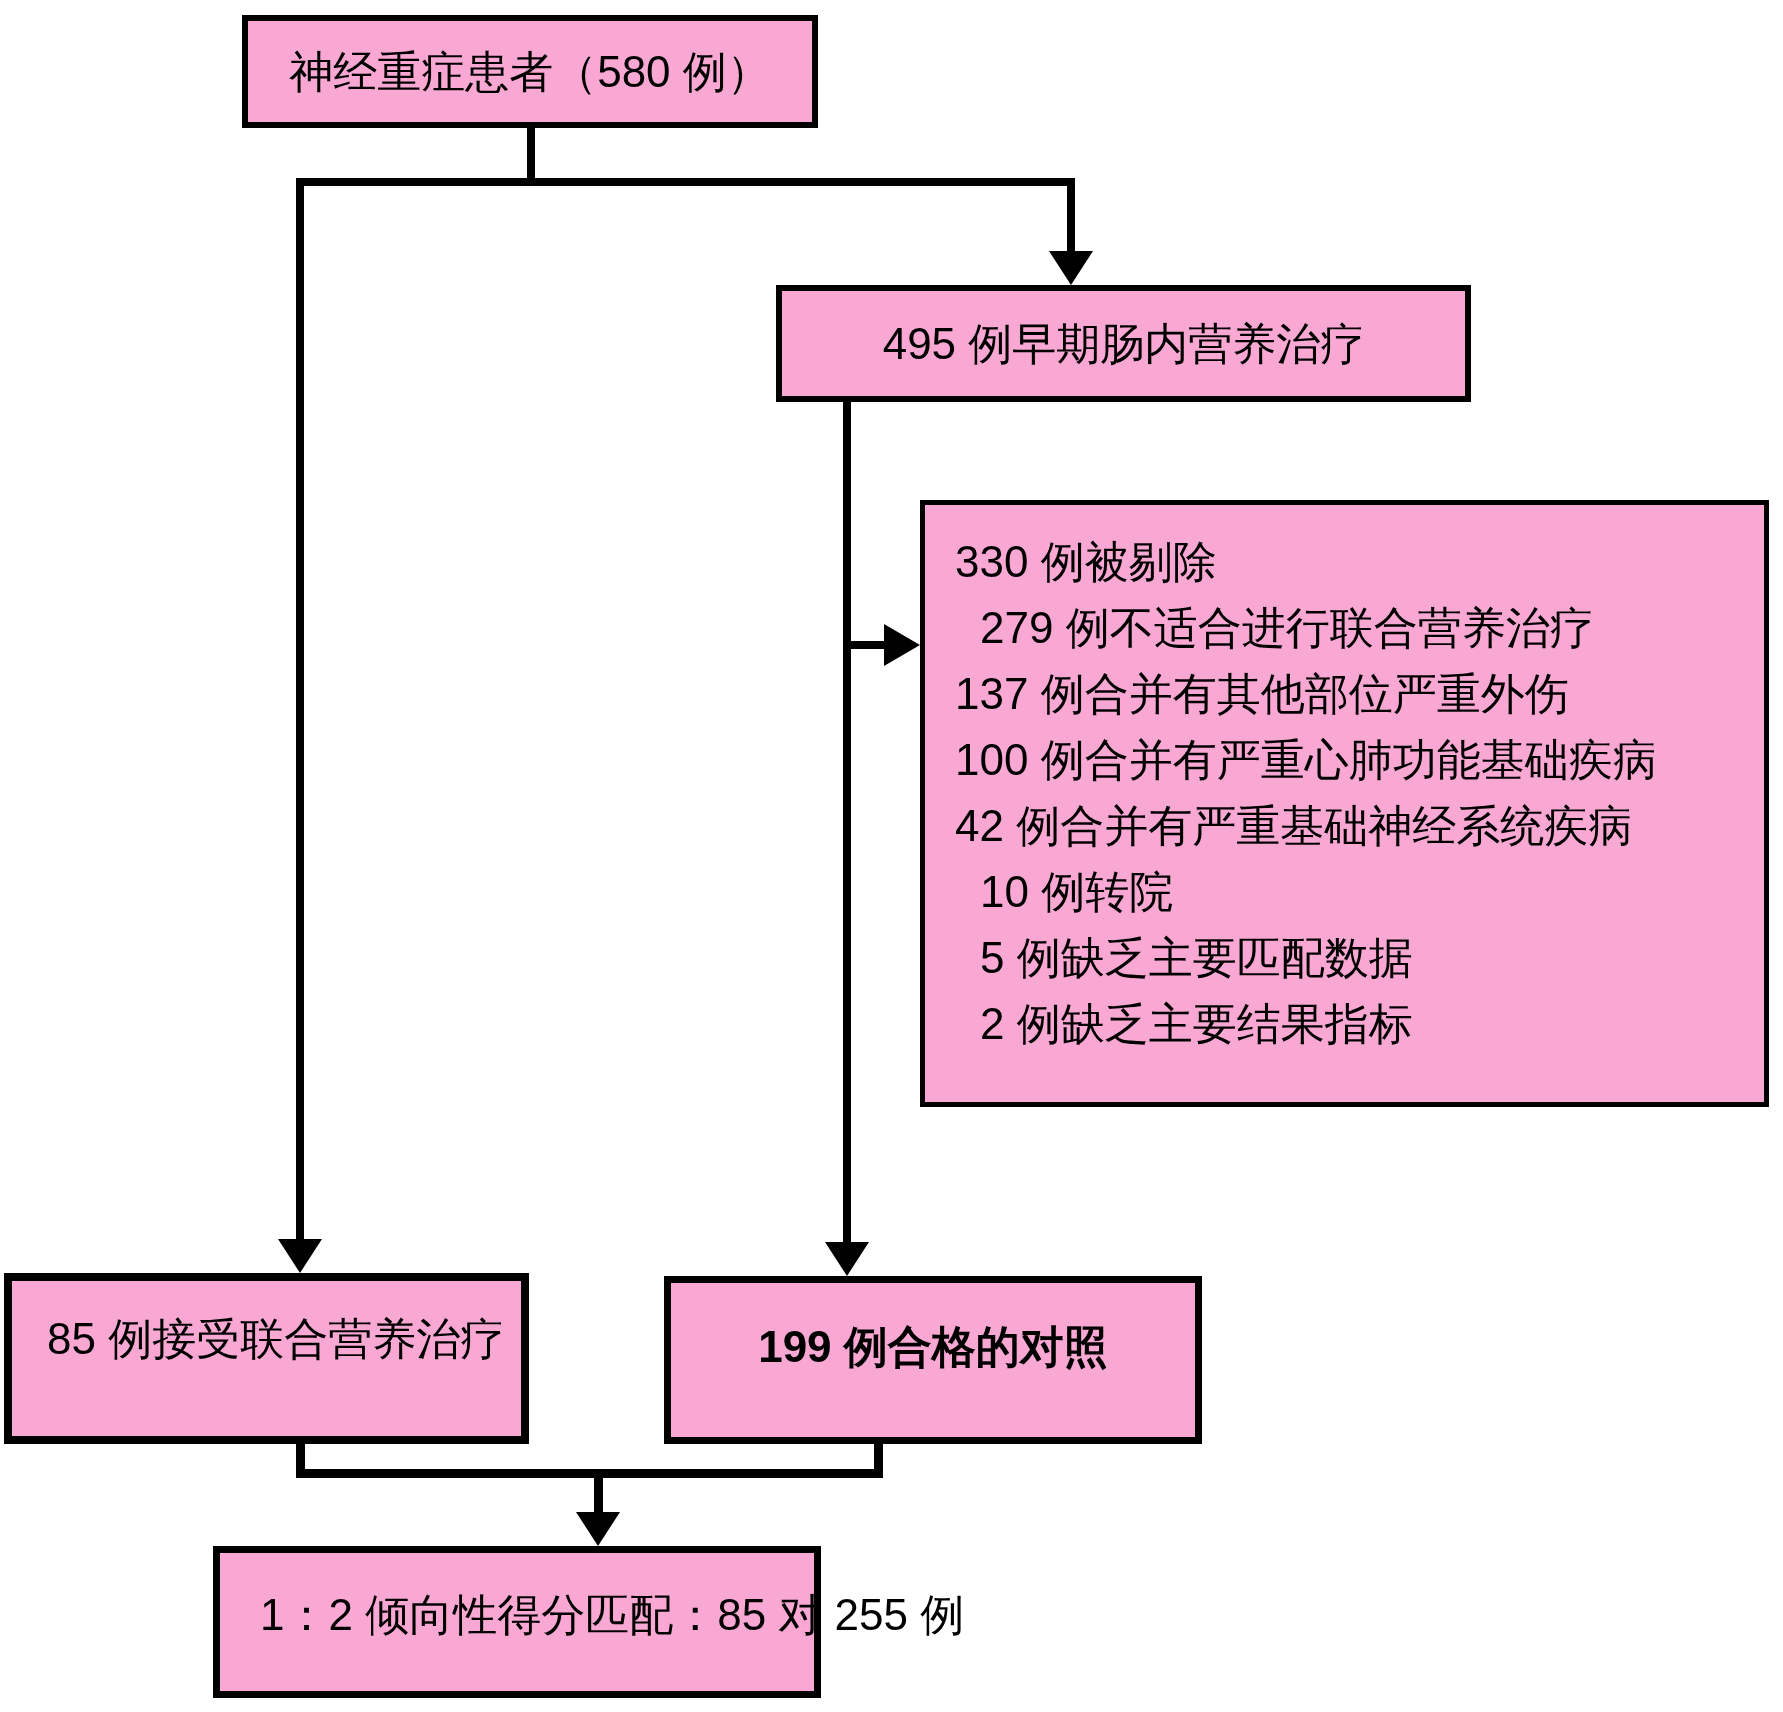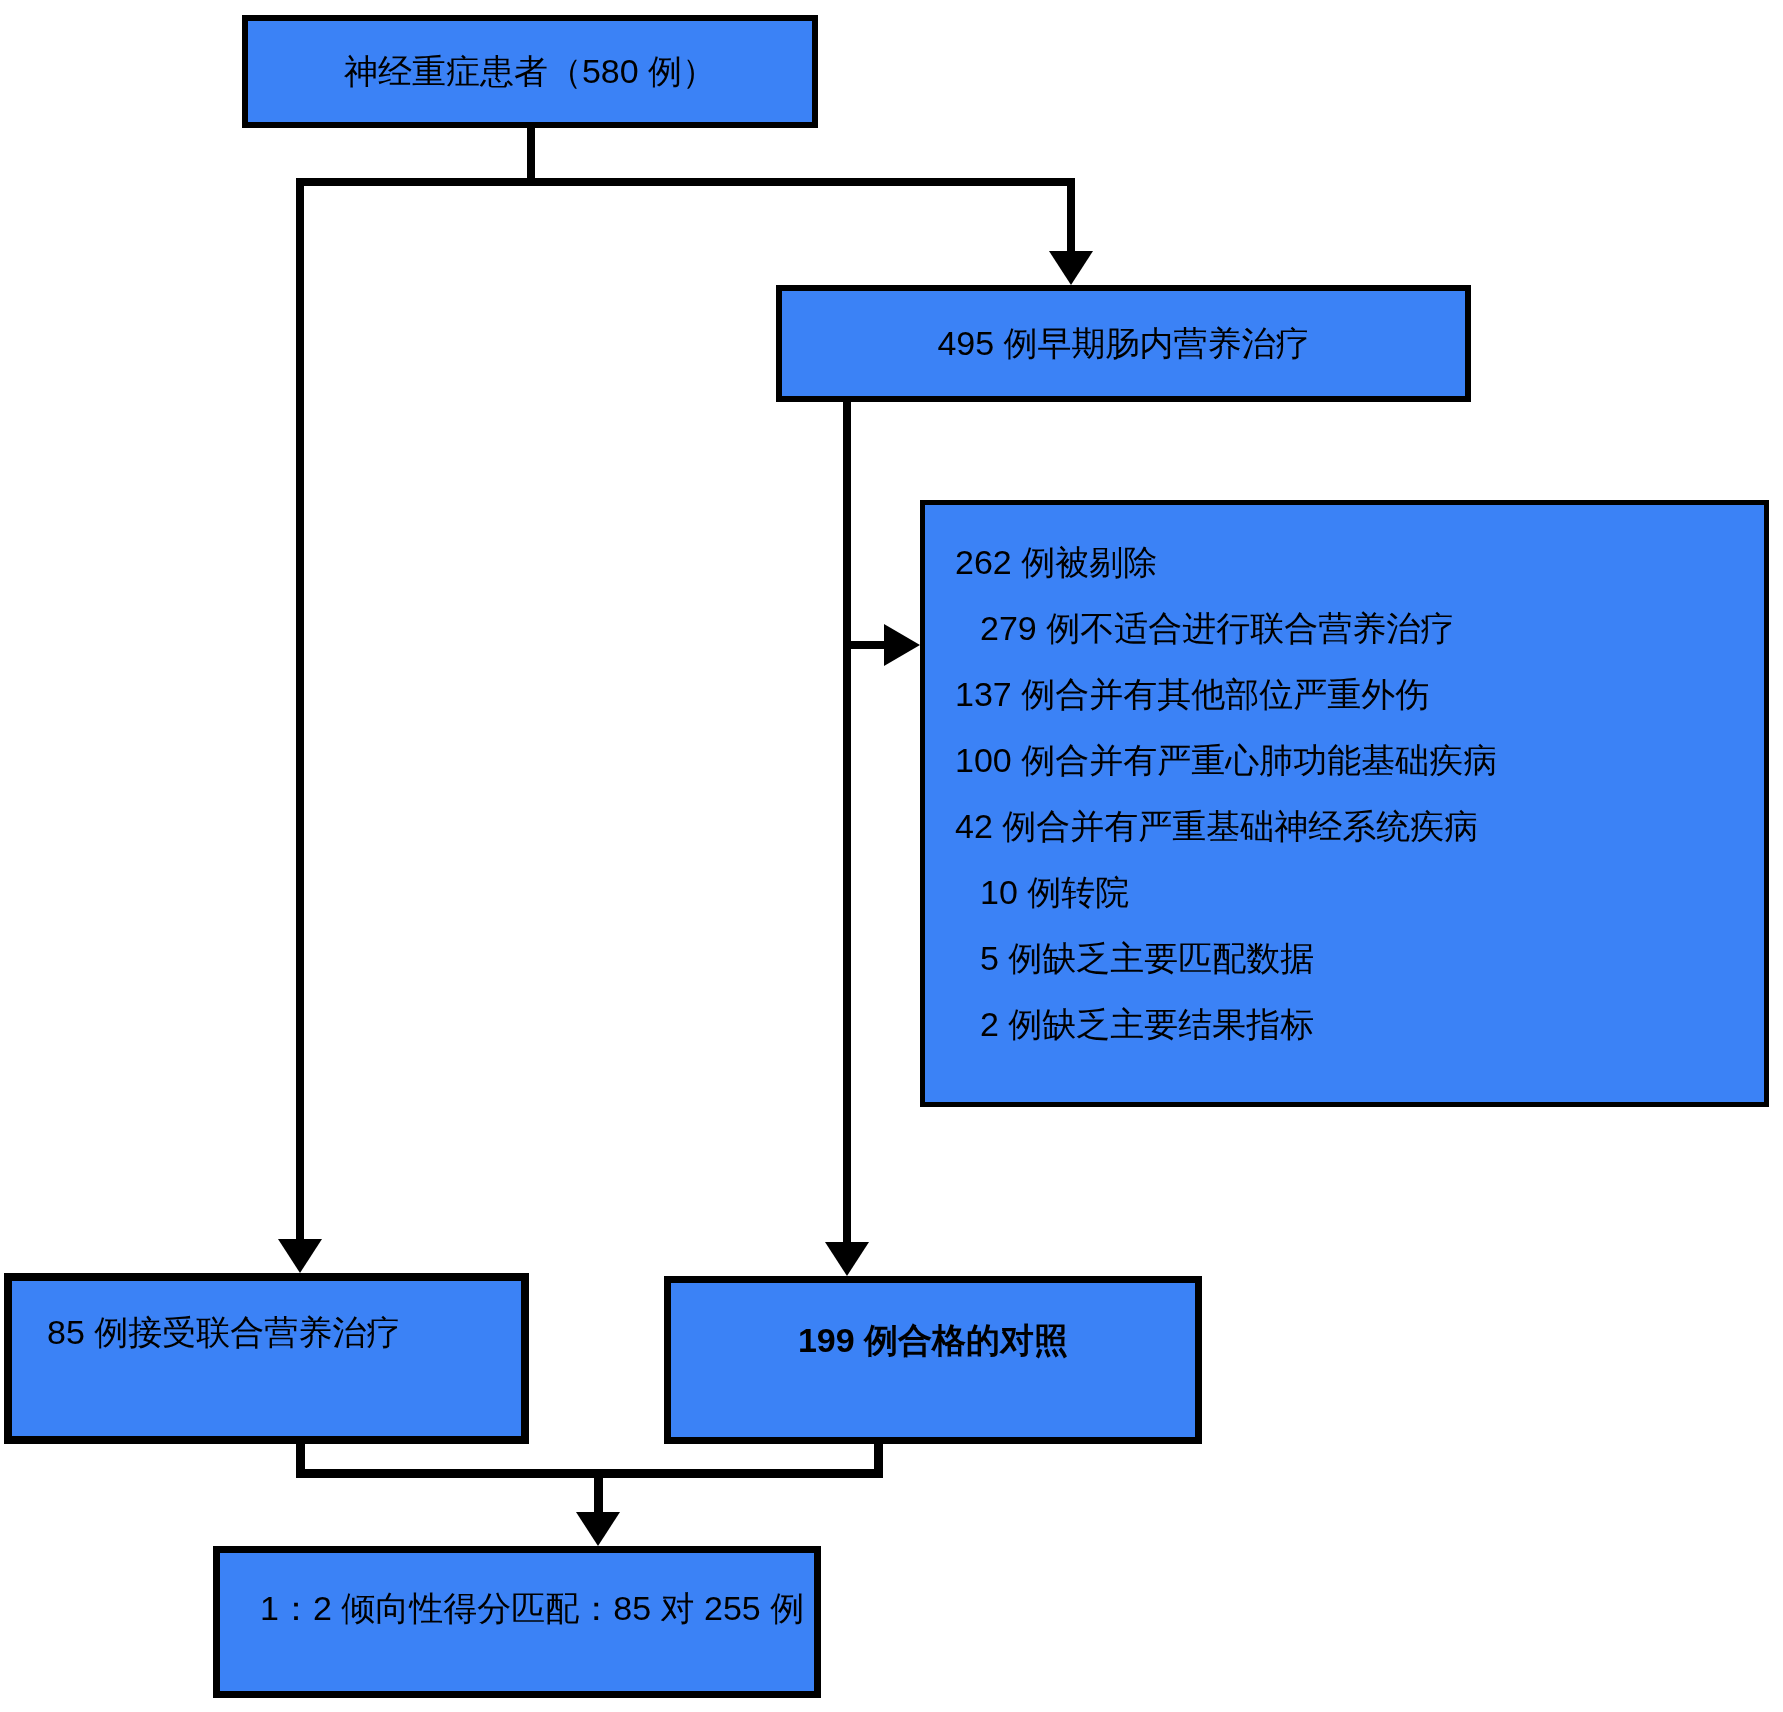--- a/index.html
+++ b/index.html
@@ -11,24 +11,24 @@
     position: relative;
     width: 1783px;
     height: 1712px;
     background: #ffffff;
     font-family: "Liberation Sans", "DejaVu Sans", sans-serif;
     color: #000000;
     overflow: hidden;
   }
   .box {
     position: absolute;
-    background: #3b82f6;
+    background: #f9a8d4;
     border: 6px solid #000000;
     box-sizing: border-box;
-    font-size: 34px;
+    font-size: 44px;
     line-height: 1.25;
     white-space: nowrap;
   }
   .box.center {
     display: flex;
     align-items: center;
     justify-content: center;
   }
   .box.top-center {
     display: flex;
@@ -117,21 +117,21 @@
 
   <div class="box box-a center">
     <span>神经重症患者（580 例）</span>
   </div>
 
   <div class="box box-b center">
     <span>495 例早期肠内营养治疗</span>
   </div>
 
   <div class="box box-c">
-    <div class="excl-line ind-0">262 例被剔除</div>
+    <div class="excl-line ind-0">330 例被剔除</div>
     <div class="excl-line ind-1">279 例不适合进行联合营养治疗</div>
     <div class="excl-line ind-2">137 例合并有其他部位严重外伤</div>
     <div class="excl-line ind-2">100 例合并有严重心肺功能基础疾病</div>
     <div class="excl-line ind-2">42 例合并有严重基础神经系统疾病</div>
     <div class="excl-line ind-1">10 例转院</div>
     <div class="excl-line ind-1">5 例缺乏主要匹配数据</div>
     <div class="excl-line ind-1">2 例缺乏主要结果指标</div>
   </div>
 
   <div class="box box-d">

